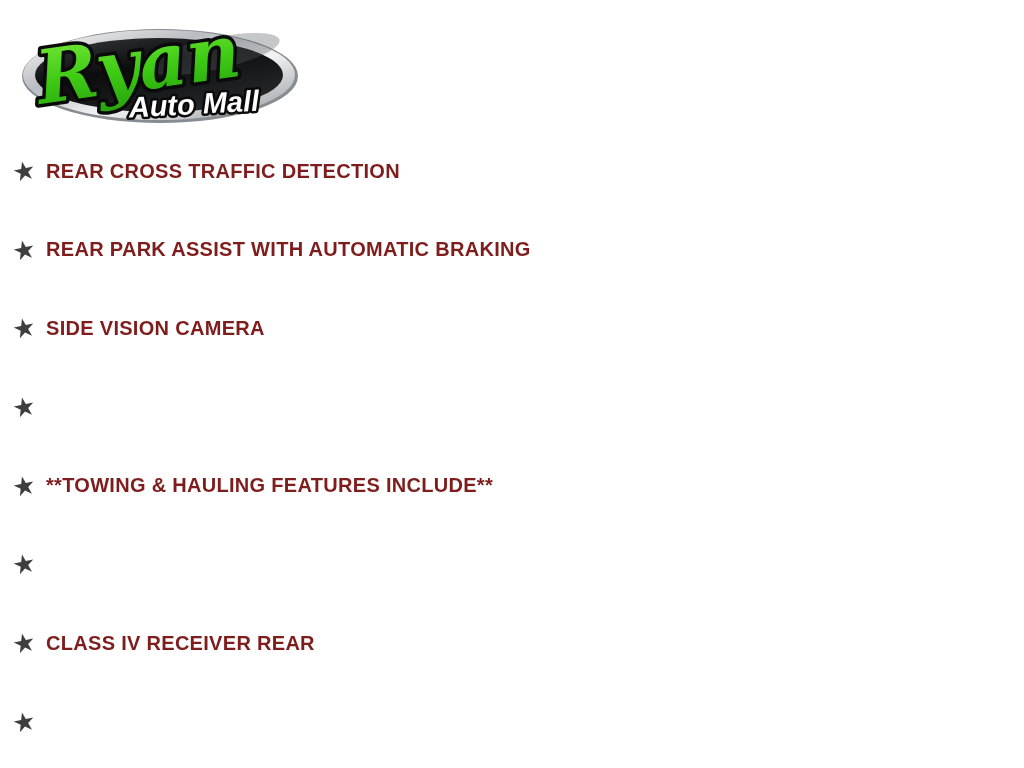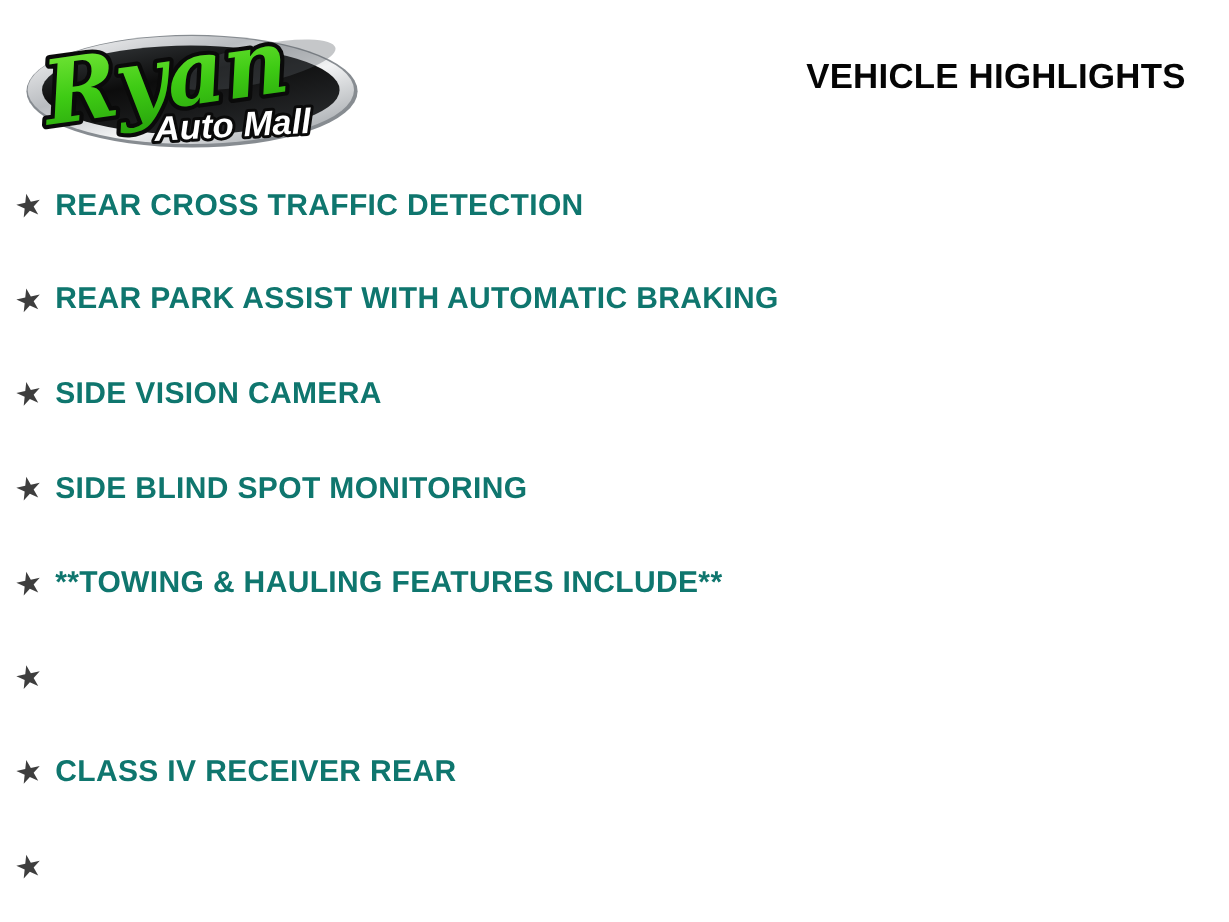--- a/index.html
+++ b/index.html
@@ -54,24 +54,24 @@
     width: 28px;
     font-size: 26px;
     line-height: 26px;
     color: #3e3e3e;
     transform: rotate(-12deg);
     margin-right: 8px;
     text-align: center;
     flex: 0 0 auto;
   }
   .item-label {
-    font-size: 25px;
+    font-size: 20px;
     font-weight: bold;
     letter-spacing: 0.3px;
-    color: #0f766e;
+    color: #7f1d1d;
   }
   .ryan-script {
     font-family: "DejaVu Serif", serif;
     font-style: italic;
     font-weight: bold;
   }
   .automall-text {
     font-family: "Liberation Sans", sans-serif;
     font-style: italic;
     font-weight: bold;
@@ -104,38 +104,36 @@
     <g>
       <ellipse cx="152" cy="72" rx="138" ry="47" fill="#878c91"></ellipse>
       <ellipse cx="151" cy="71" rx="136" ry="45" fill="url(#chromeGrad)"></ellipse>
       <ellipse cx="151" cy="71" rx="124" ry="37" fill="url(#blackGloss)"></ellipse>
       <ellipse cx="205" cy="50" rx="68" ry="16" fill="#5a5f63" opacity="0.35" transform="rotate(-12 205 50)"></ellipse>
     </g>
     <text class="ryan-script" x="130" y="86" text-anchor="middle" font-size="74" fill="url(#greenGrad)" stroke="#0a0a0a" stroke-width="7" stroke-linejoin="round" paint-order="stroke" transform="rotate(-8 130 60)">Ryan</text>
     <text class="automall-text" x="186" y="110" text-anchor="middle" font-size="29" fill="#ffffff" stroke="#0a0a0a" stroke-width="5" stroke-linejoin="round" paint-order="stroke" transform="rotate(-3 186 102)">Auto Mall</text>
   </svg>
 
-  <div class="page-title">VEHICLE HIGHLIGHTS</div>
 
   <ul class="highlights">
     <li>
       <span class="star">★</span>
       <span class="item-label">REAR CROSS TRAFFIC DETECTION</span>
     </li>
     <li>
       <span class="star">★</span>
       <span class="item-label">REAR PARK ASSIST WITH AUTOMATIC BRAKING</span>
     </li>
     <li>
       <span class="star">★</span>
       <span class="item-label">SIDE VISION CAMERA</span>
     </li>
     <li>
       <span class="star">★</span>
-      <span class="item-label">SIDE BLIND SPOT MONITORING</span>
     </li>
     <li>
       <span class="star">★</span>
       <span class="item-label">**TOWING &amp; HAULING FEATURES INCLUDE**</span>
     </li>
     <li>
       <span class="star">★</span>
     </li>
     <li>
       <span class="star">★</span>

